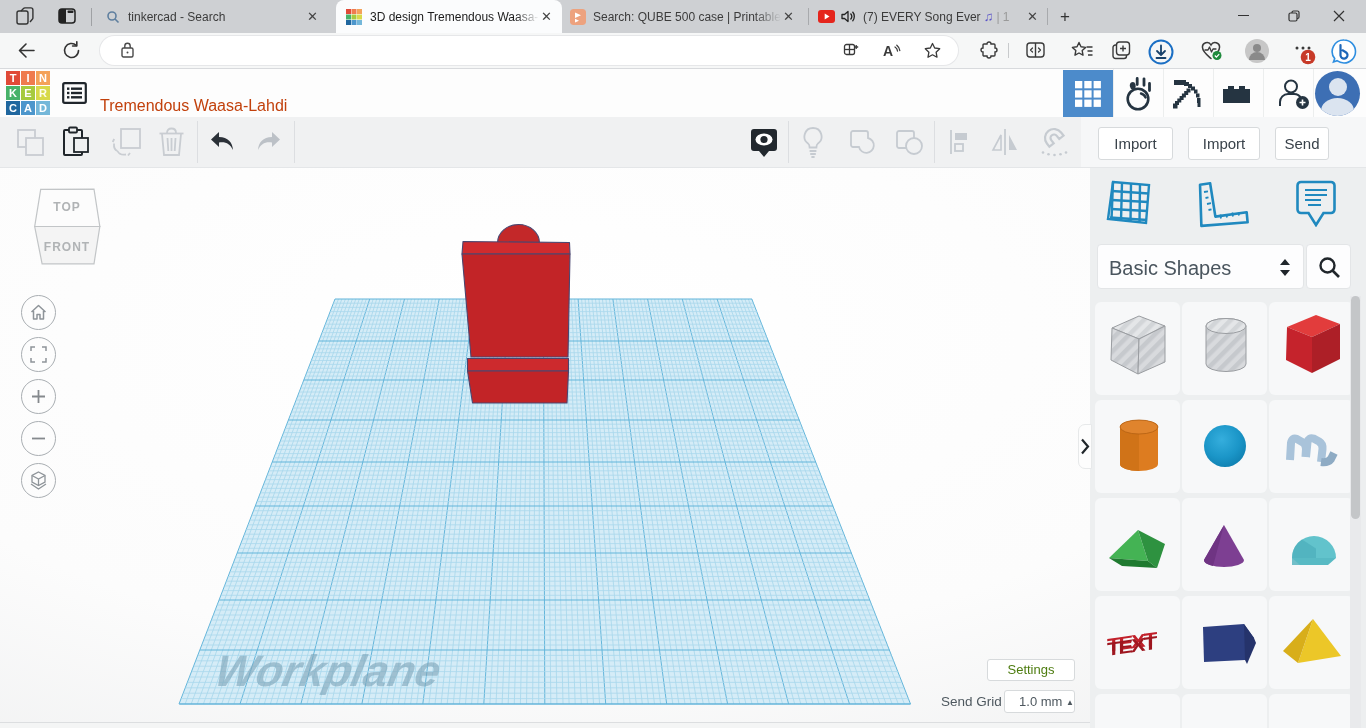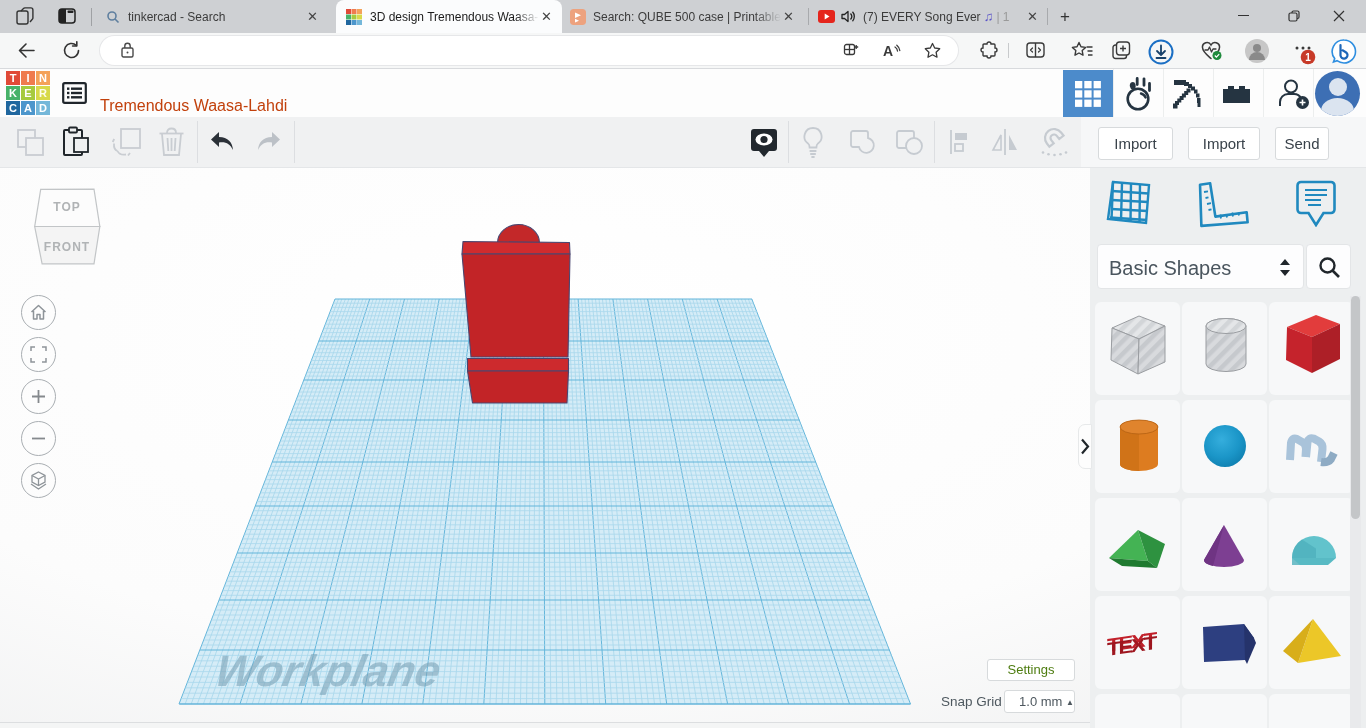--- a/index.html
+++ b/index.html
@@ -623,21 +623,21 @@
   <svg class="abs" style="left:28px;top:302px" width="21" height="21" viewBox="0 0 21 21">
       <g fill="none" stroke="#8e9499" stroke-width="1.3">
         <path d="M10.5 2 L17 5.5 V12 L10.5 15.5 L4 12 V5.5 Z"></path>
         <path d="M4 5.5 L10.5 9 L17 5.5 M10.5 9 V15.5"></path>
         <path d="M3 14 L10.5 19 L18 14"></path>
       </g>
     </svg>
 
   
   <div class="btn" style="left:987px;top:491px;width:88px;height:22px;line-height:20px;font-size:13px;color:#4d7c0f;">Settings</div>
-  <div class="abs" style="left:941px;top:526px;font-size:13.5px;color:#4e585f;">Snap Grid</div>
+  <div class="abs" style="left:941px;top:526px;font-size:13.5px;color:#4e585f;">Send Grid</div>
   <div class="btn" style="left:1004px;top:522px;width:71px;height:23px;line-height:21px;font-size:13px;color:#4e585f;text-align:right;">1.0 mm <span style="font-size:8px;position:relative;top:-1px;">▲</span></div>
 </div>
 <div id="bottomstrip"></div>
 
 <div id="panel"></div>
 
   <svg class="abs" style="left:1105px;top:179px" width="49" height="47" viewBox="0 0 49 47">
     <g fill="none" stroke="#2089bf" stroke-width="2.4">
       <polygon points="8,3 44,6 41,44 3,40"></polygon>
       <path d="M8 3 L6.5 41 M17 3.7 L16 42 M26 4.5 L25.5 43 M35 5.3 L34.5 43.5"></path>

